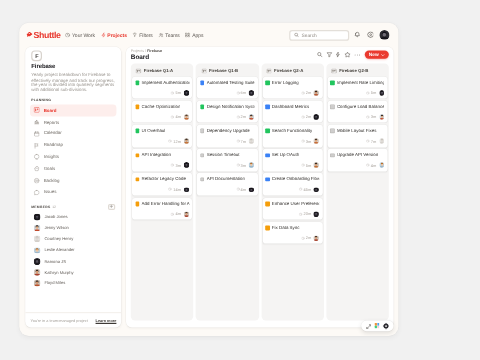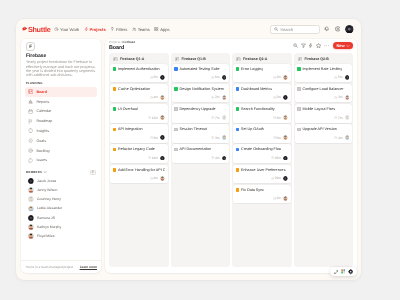--- a/index.html
+++ b/index.html
@@ -1,20 +1,20 @@
 <!DOCTYPE html>
 <html><head>
 <meta charset="utf-8">
 <style>
 *{margin:0;padding:0;box-sizing:border-box}
 html,body{width:400px;height:300px;overflow:hidden}
 body{background:#f1f1f1;font-family:"Liberation Sans",sans-serif;-webkit-font-smoothing:antialiased;text-rendering:geometricPrecision}
 svg{display:block}
 
-.app{position:absolute;left:16px;top:19px;width:345px;height:261px;background:#fdfaf6;border-radius:8px;overflow:hidden;
+.app{position:absolute;left:16px;top:19px;width:316px;height:261px;background:#fdfaf6;border-radius:8px;overflow:hidden;
      box-shadow:0 0 0 .4px rgba(0,0,0,.035), 0 1px 4px rgba(0,0,0,.045)}
 
 
 .topbar{height:20px;display:flex;align-items:center;padding:0 7.5px 0 5.5px;gap:0}
 .logo{display:flex;align-items:center;gap:1.2px;margin-right:3.6px}
 .logo-text{color:#e8352b;font-weight:bold;font-size:7.3px;letter-spacing:-.3px}
 .nav{display:flex;align-items:center;gap:4.4px}
 .navitem{display:flex;align-items:center;gap:1.3px;font-size:4.2px;color:#57524d;letter-spacing:-.02px}
 .navitem.active{color:#e8352b;font-weight:bold}
 .spacer{flex:1}

